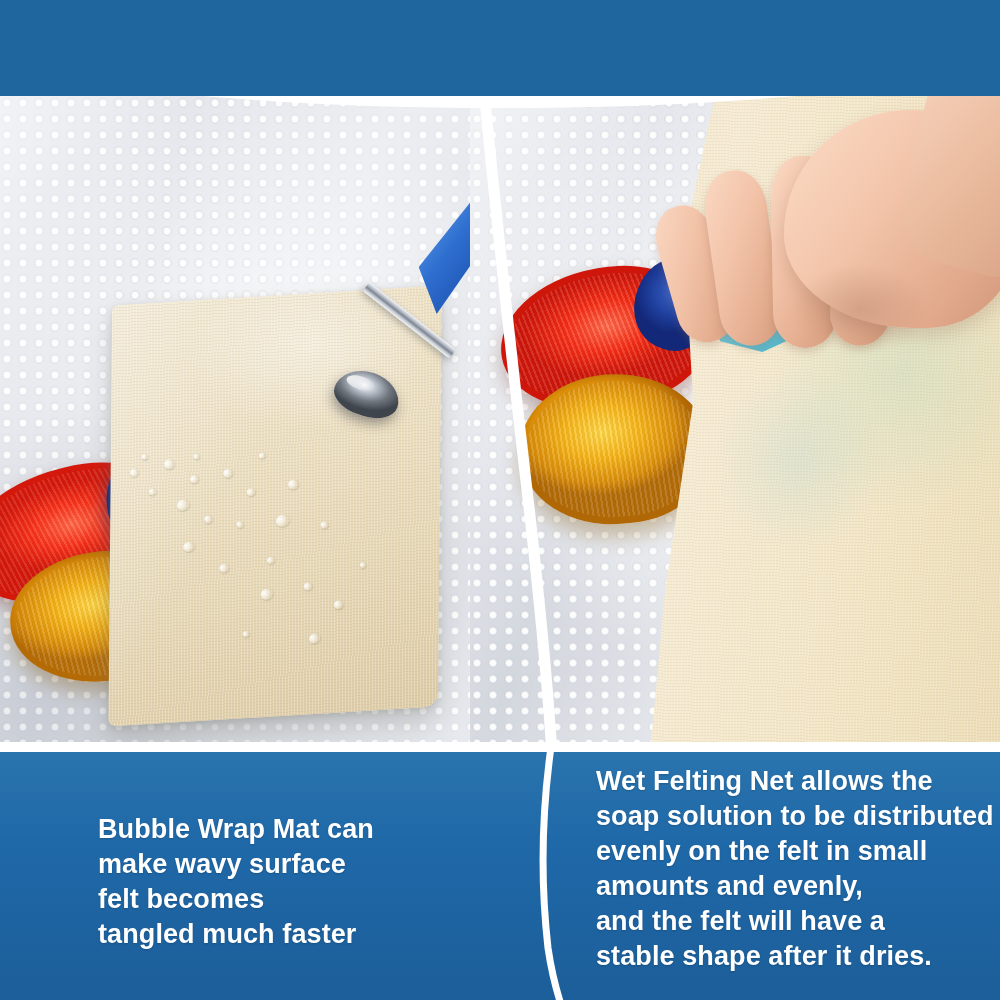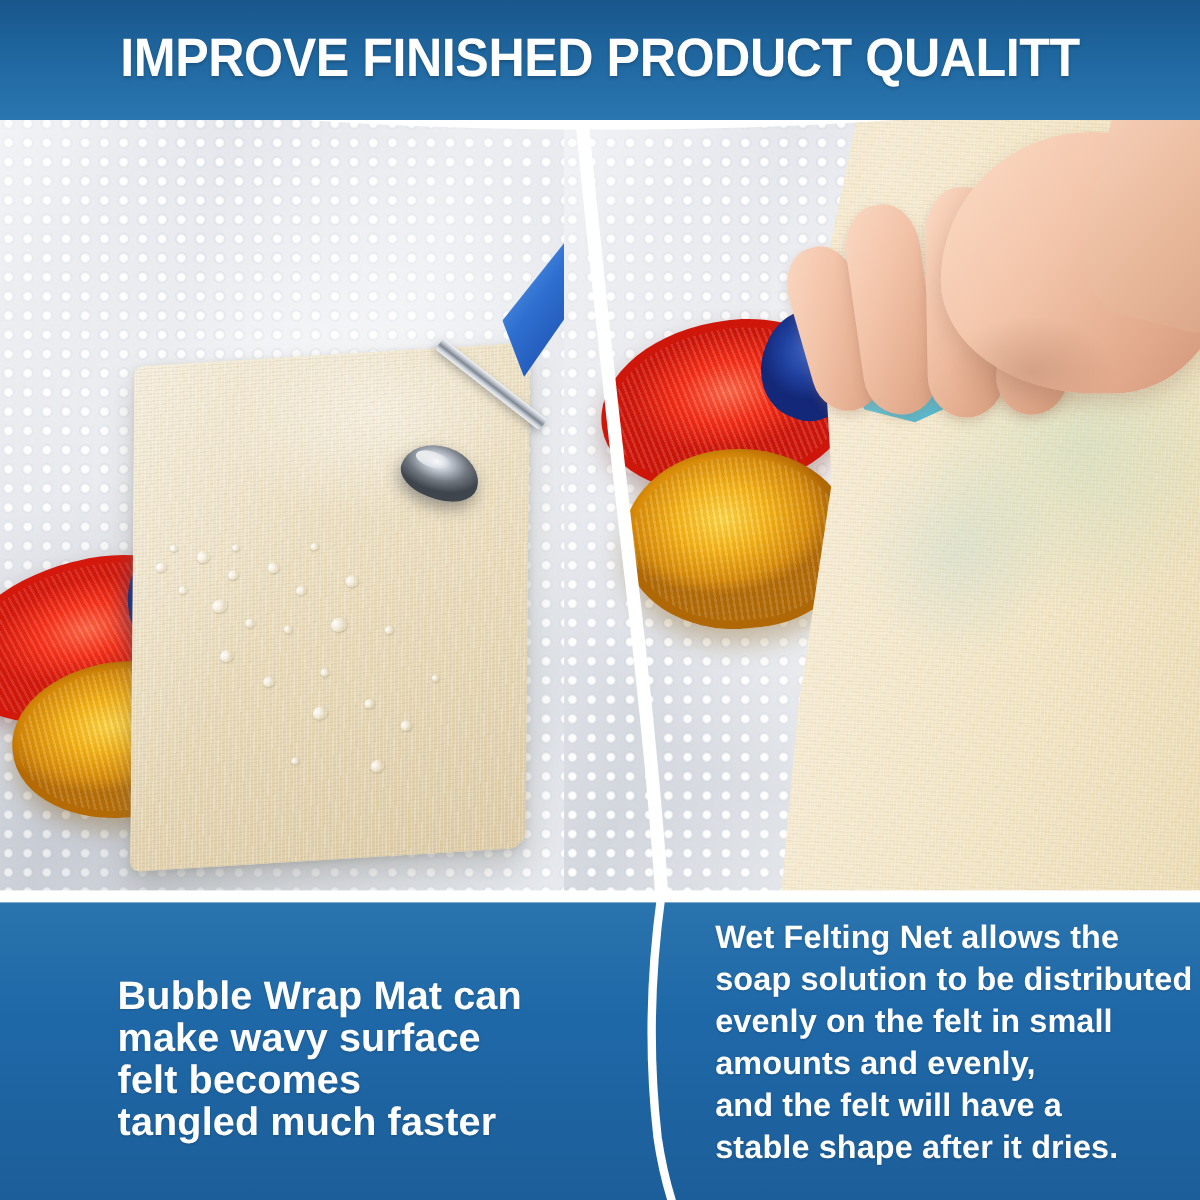--- a/index.html
+++ b/index.html
@@ -317,21 +317,21 @@
   
   #captions{
     position:absolute; left:0; top:748px; width:1000px; height:252px;
     background:linear-gradient(180deg,#2a74ae 0%, #1f68a8 40%, #1c5e99 100%);
     z-index:4;
     overflow:hidden;
   }
   #caption-left{
     position:absolute; left:98px; top:64px; width:400px;
     color:#ffffff;
-    font-size:33px; line-height:35px; font-weight:700;
+    font-size:27px; line-height:35px; font-weight:700;
     letter-spacing:0.1px;
     text-shadow:0 1px 2px rgba(0,0,0,0.18);
     white-space:pre-line;
   }
   #caption-right{
     position:absolute; left:596px; top:16px; width:412px;
     color:#ffffff;
     font-size:27px; line-height:35px; font-weight:700;
     letter-spacing:0.1px;
     text-shadow:0 1px 2px rgba(0,0,0,0.18);
@@ -346,23 +346,20 @@
   #seam{
     position:absolute; left:0; top:744px; width:1000px; height:8px;
     background:#ffffff; z-index:8;
   }
 </style>
 </head>
 <body>
 
 <div id="poster">
 
-  <div id="header">
-    <div id="header-title">IMPROVE FINISHED PRODUCT QUALITT</div>
-  </div>
 
   <div id="photo-band">
 
     <div class="photo" id="photo-left">
       <div class="bubble-bg"></div>
       <div class="bubble-dots"></div>
       <div class="bubble-sheen"></div>
       <div class="bubble-shadow"></div>
 
       <div class="roving" id="wool-red-l"></div>

